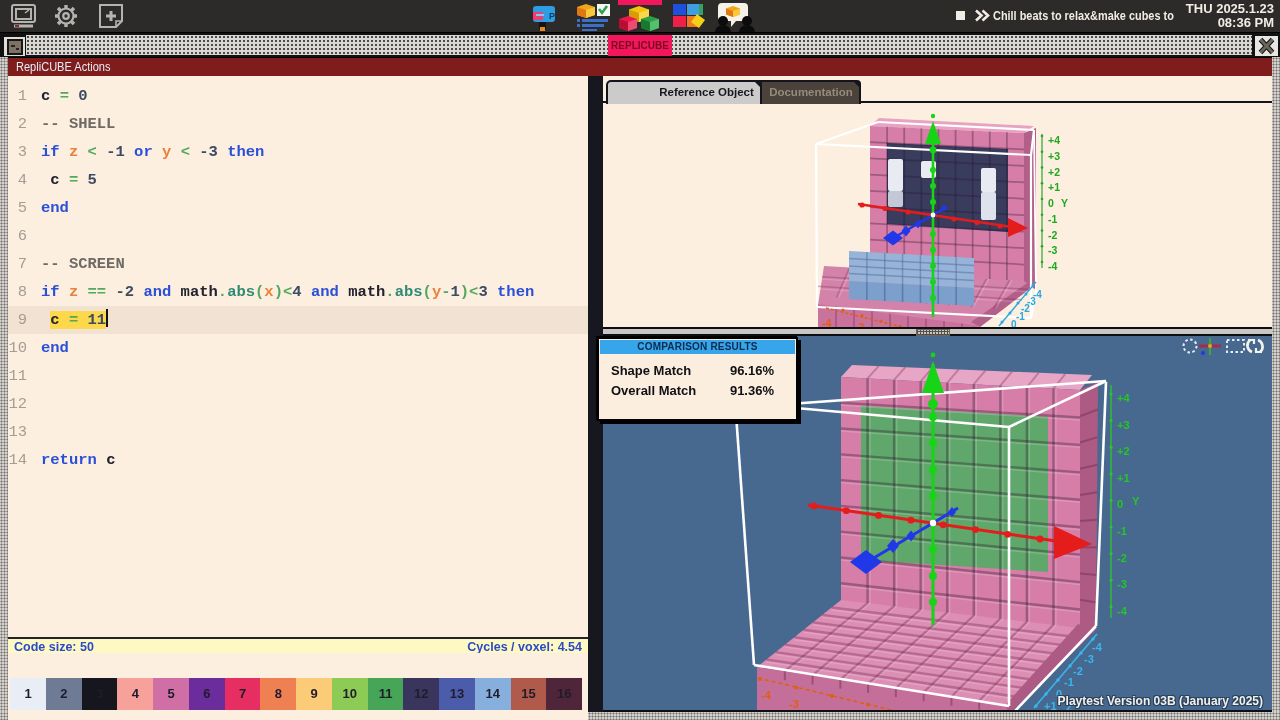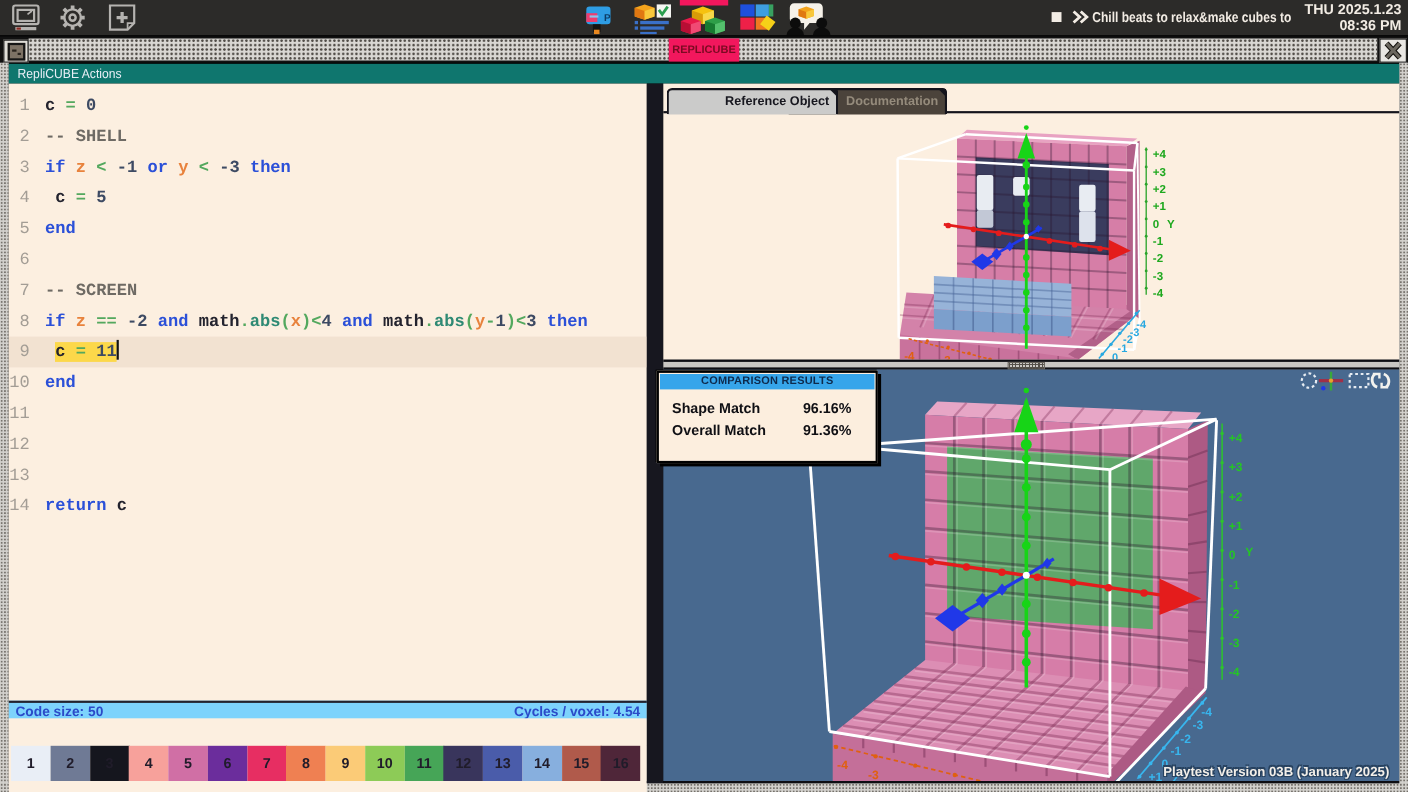--- a/index.html
+++ b/index.html
@@ -20,41 +20,41 @@
      font-size:10px;font-weight:bold;text-align:center;line-height:21px;letter-spacing:0px;}
   #xbtn{left:1254px;top:35px;width:23px;height:20px;background:#e8e6e2;border:1px solid #111;}
   
   .frame{background-color:#d3d1cd;
       background-image:radial-gradient(#76726c 0.8px, transparent 1.2px);
       background-size:3px 3px;}
   #fr-left{left:0;top:57px;width:8px;height:663px;}
   #fr-right{left:1272px;top:57px;width:8px;height:663px;}
   #fr-bot{left:0;top:712px;width:1280px;height:8px;}
   
-  #bluebar{left:8px;top:58px;width:1264px;height:18px;background:#0f766e;color:#e8eef6;
+  #bluebar{left:8px;top:58px;width:1264px;height:18px;background:#7f1d1d;color:#e8eef6;
      font-size:12px;line-height:18px;}
   #bluebar span{margin-left:8px;display:inline-block;transform:scaleX(0.92);transform-origin:0 50%;}
   
   #codepanel{left:8px;top:76px;width:580px;height:714px;background:#fcefe0;overflow:hidden;}
   #code{position:absolute;left:0px;top:6px;font-family:"Liberation Mono",monospace;
      font-size:15.5px;font-weight:bold;line-height:28px;white-space:pre;}
   .ln{display:inline-block;width:19px;text-align:right;color:#a39d95;font-weight:normal;}
   .cd{margin-left:14px;}
   .kw{color:#2b50d8;}  
   .vr{color:#e8823c;}  
   .op{color:#53a85e;}  
   .nm{color:#3d4a63;}  
   .cm{color:#6e6a64;}  
   .id{color:#23232e;}  
   .fn{color:#2f8a74;}  
   .hline{position:absolute;left:0;top:230px;width:580px;height:28px;background:#f2e2d1;}
   .ysel{background:#fcd84a;}
   .cursor{display:inline-block;width:2px;height:18px;background:#111;vertical-align:-3px;}
   
-  #status{left:8px;top:637px;width:580px;height:16px;background:#7dd3fc;border-top:2px solid #23232e;
+  #status{left:8px;top:637px;width:580px;height:16px;background:#fef9c3;border-top:2px solid #23232e;
     color:#2b4ac8;font-size:12.5px;font-weight:bold;line-height:16px;}
   
   #btnrow{left:8px;top:653px;width:580px;height:25px;background:#fcefe0;}
   #runbtn{line-height:18px;left:5px;top:1px;width:370px;height:18px;background:#f4d321;border:2px dotted #23231d;
      text-align:center;font-size:12.5px;font-weight:bold;color:#17170f;line-height:20px;}
   #autorun{left:381px;top:1px;width:193px;height:18px;background:#fcefe0;border:2px dotted #23231d;
      font-size:11.5px;font-weight:bold;color:#17170f;line-height:19px;white-space:nowrap;}
   #toggle{position:absolute;right:14px;top:1px;width:34px;height:14px;background:#3fa351;
      border:2px solid #23231d;border-radius:9px;}
   #knob{position:absolute;right:1px;top:1px;width:12px;height:13px;background:#dcdad2;border-radius:6px;border-left:1px solid #23231d;}

